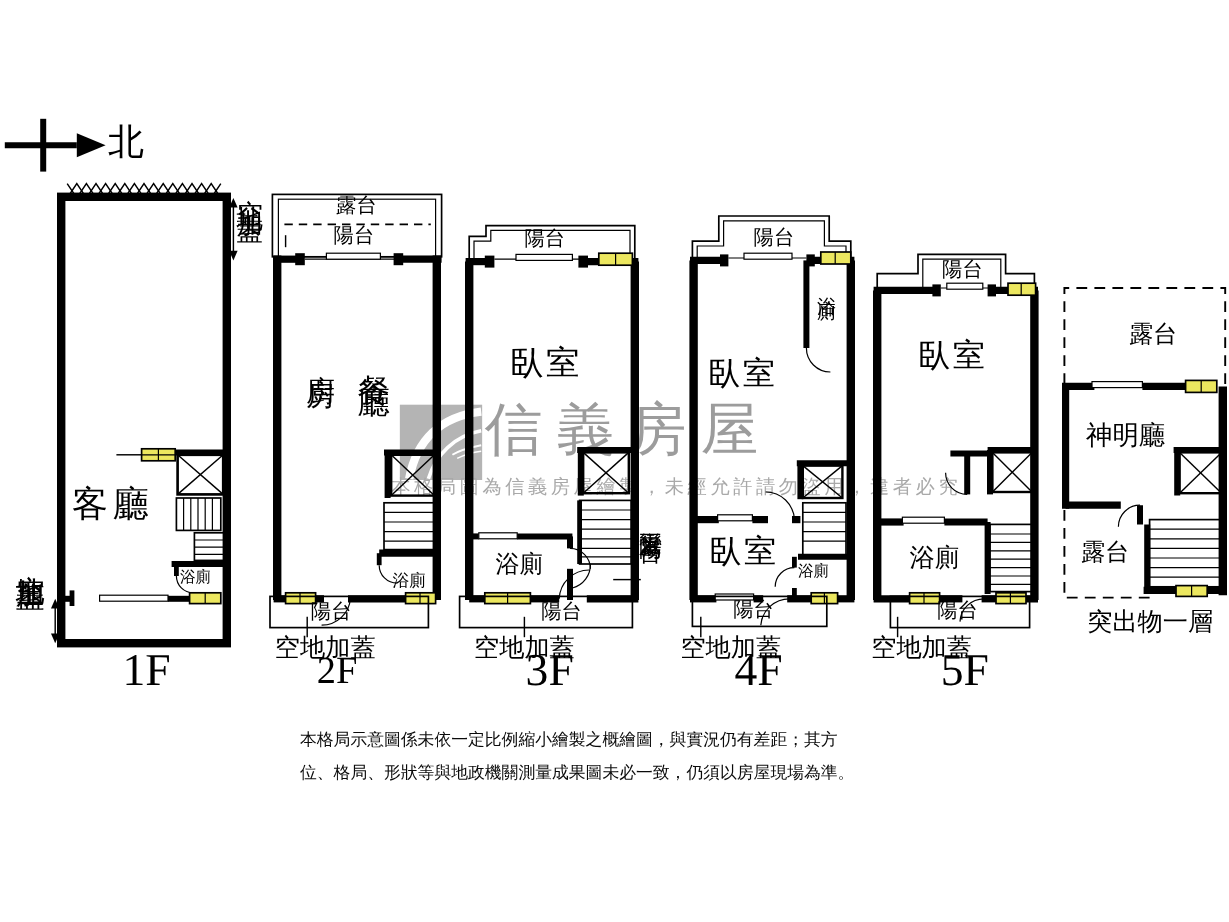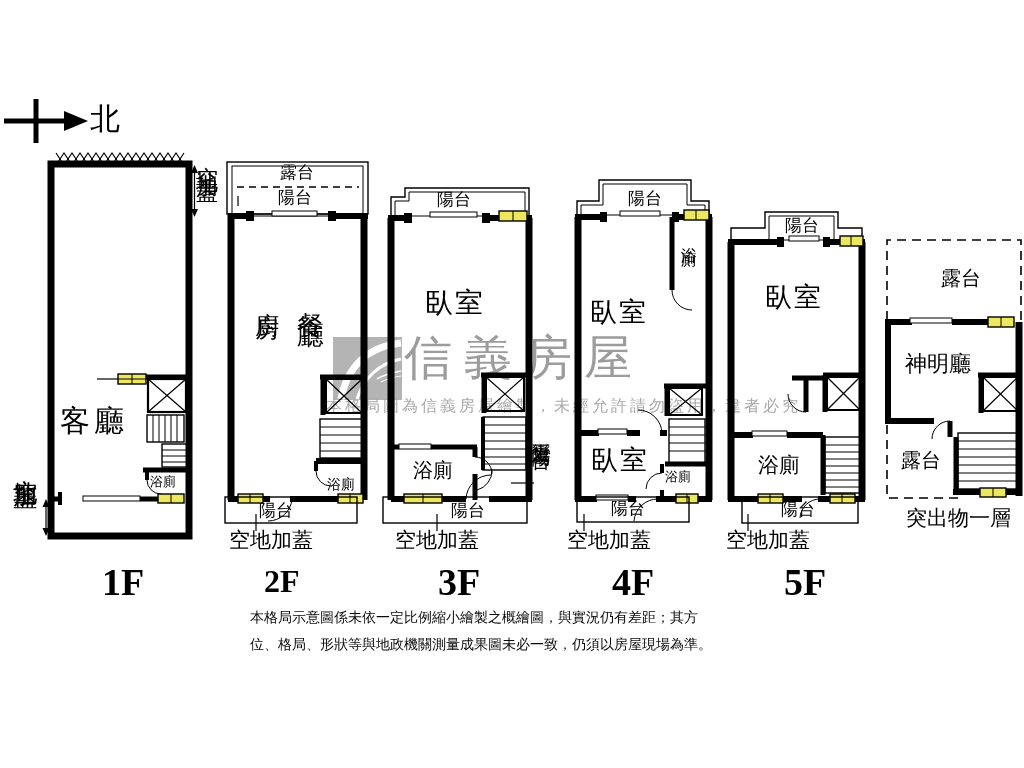--- a/index.html
+++ b/index.html
@@ -2,21 +2,21 @@
 <html><head>
 <meta charset="utf-8">
 <style>
   html,body{margin:0;padding:0;background:#fff;}
   #stage{position:relative;width:1024px;height:768px;background:#ffffff;overflow:hidden;
          font-family:"DejaVu Serif","Liberation Serif",serif;}
   #linework{position:absolute;left:0;top:0;z-index:2;}
   .lbl{position:absolute;z-index:3;color:#000;white-space:nowrap;line-height:1.05;
        font-family:"DejaVu Serif","Liberation Serif",serif;}
   .v{writing-mode:vertical-rl;text-orientation:upright;}
-  .floorname{font-family:"Liberation Serif","DejaVu Serif",serif;font-weight:700;margin-top:23px;}
+  .floorname{font-family:"Liberation Serif","DejaVu Serif",serif;font-weight:400;}
   .wm{position:absolute;z-index:1;color:#8f8f8f;}
   #wm-brand{left:404px;top:326px;font-size:48px;font-weight:normal;letter-spacing:12px;opacity:.88;}
   #wm-notice{left:326px;top:396px;font-size:16px;letter-spacing:3px;color:#a9a9a9;}
   #wm-logo{position:absolute;left:333px;top:337px;width:69px;height:63px;z-index:1;}
   #disclaimer{position:absolute;left:250px;top:604px;width:600px;z-index:3;
               font-size:14px;line-height:26.5px;color:#0a0a0a;}
   #disclaimer span{display:block;}
 </style>
 </head>
 <body>

